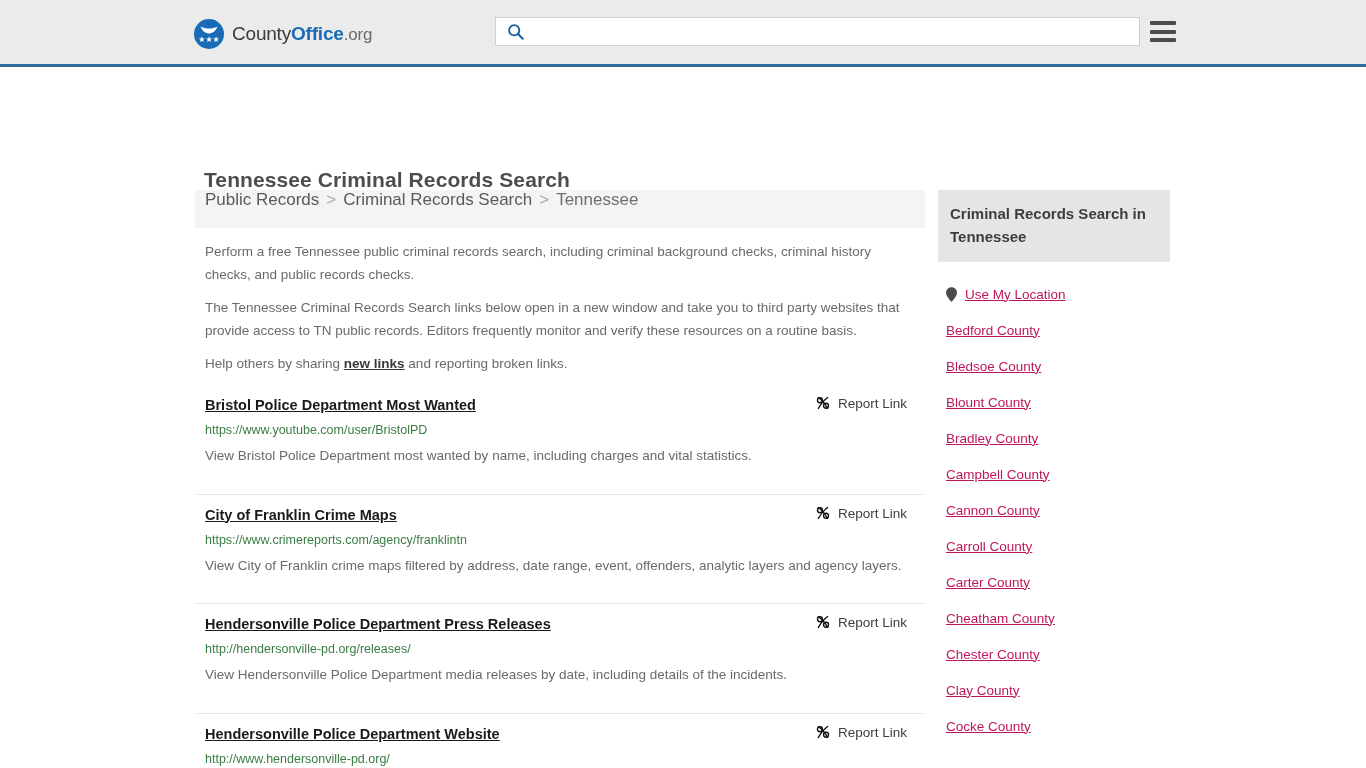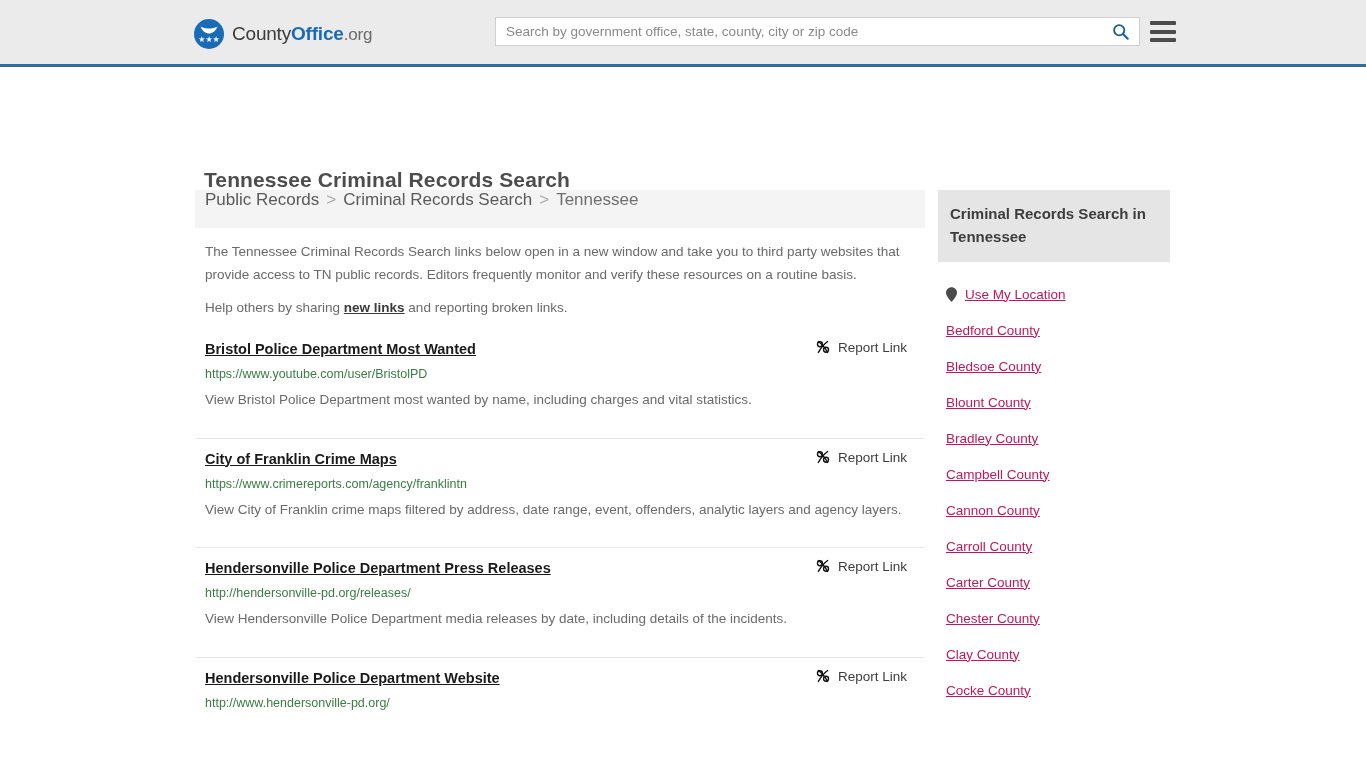--- a/index.html
+++ b/index.html
@@ -240,21 +240,20 @@
     <span class="brand-mark">
       <svg class="wing" viewBox="0 0 38 18">
         <path d="M19 17 C 13 17, 6 13, 2 3 C 8 6, 13 7, 19 7 C 25 7, 30 6, 36 3 C 32 13, 25 17, 19 17 Z" fill="#ffffff"></path>
       </svg>
       <span class="stars">★★★</span>
     </span>
     <span class="brand-text"><span>County</span><span class="b">Office</span><span class="tld">.org</span></span>
   </a>
 
   <div class="search-wrap">
-    <input type="text" placeholder="Search by government office, state, county, city or zip code" style="">
     <button class="search-btn">
       <svg width="17" height="17" viewBox="0 0 20 20">
         <circle cx="8.5" cy="8.5" r="6" fill="none" stroke="#1a5e9e" stroke-width="2.2"></circle>
         <line x1="13" y1="13" x2="18.5" y2="18.5" stroke="#1a5e9e" stroke-width="2.4" stroke-linecap="round"></line>
       </svg>
     </button>
   </div>
 
   <div class="menu-btn">
     <span></span>
@@ -271,20 +270,21 @@
 
     <nav class="breadcrumb">
       <a href="#">Public Records</a>
       <span class="sep">&gt;</span>
       <a href="#">Criminal Records Search</a>
       <span class="sep">&gt;</span>
       <span class="current">Tennessee</span>
     </nav>
 
     <section class="intro">
+      <p>Perform a free Tennessee public criminal records search, including criminal background checks, criminal history checks, and public records checks.</p>
       <p>The Tennessee Criminal Records Search links below open in a new window and take you to third party websites that provide access to TN public records. Editors frequently monitor and verify these resources on a routine basis.</p>
       <p><span>Help others by sharing </span><a href="#">new links</a><span> and reporting broken links.</span></p>
     </section>
 
     <section class="results">
 
       <article class="result">
         <div class="result-head">
           <a class="result-title" href="#">Bristol Police Department Most Wanted</a>
           <div class="report-link">
@@ -388,20 +388,23 @@
       <div class="sidebar-item">
           <a href="#">Cannon County</a>
         </div>
       <div class="sidebar-item">
           <a href="#">Carroll County</a>
         </div>
       <div class="sidebar-item">
           <a href="#">Carter County</a>
         </div>
       <div class="sidebar-item">
+          <a href="#">Cheatham County</a>
+        </div>
+      <div class="sidebar-item">
           <a href="#">Chester County</a>
         </div>
       <div class="sidebar-item">
           <a href="#">Clay County</a>
         </div>
       <div class="sidebar-item">
           <a href="#">Cocke County</a>
         </div>
 
     </div>

